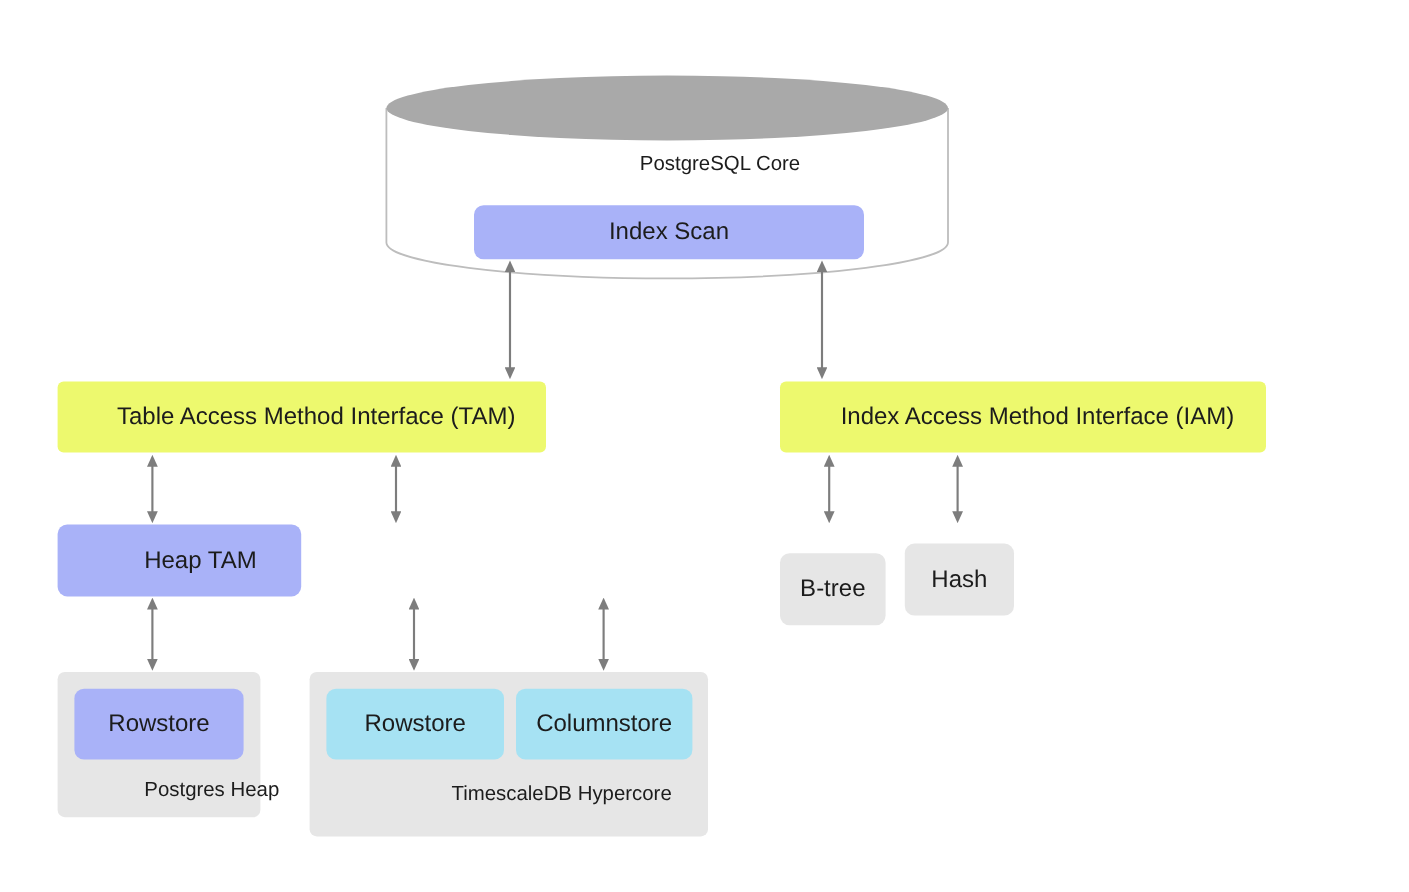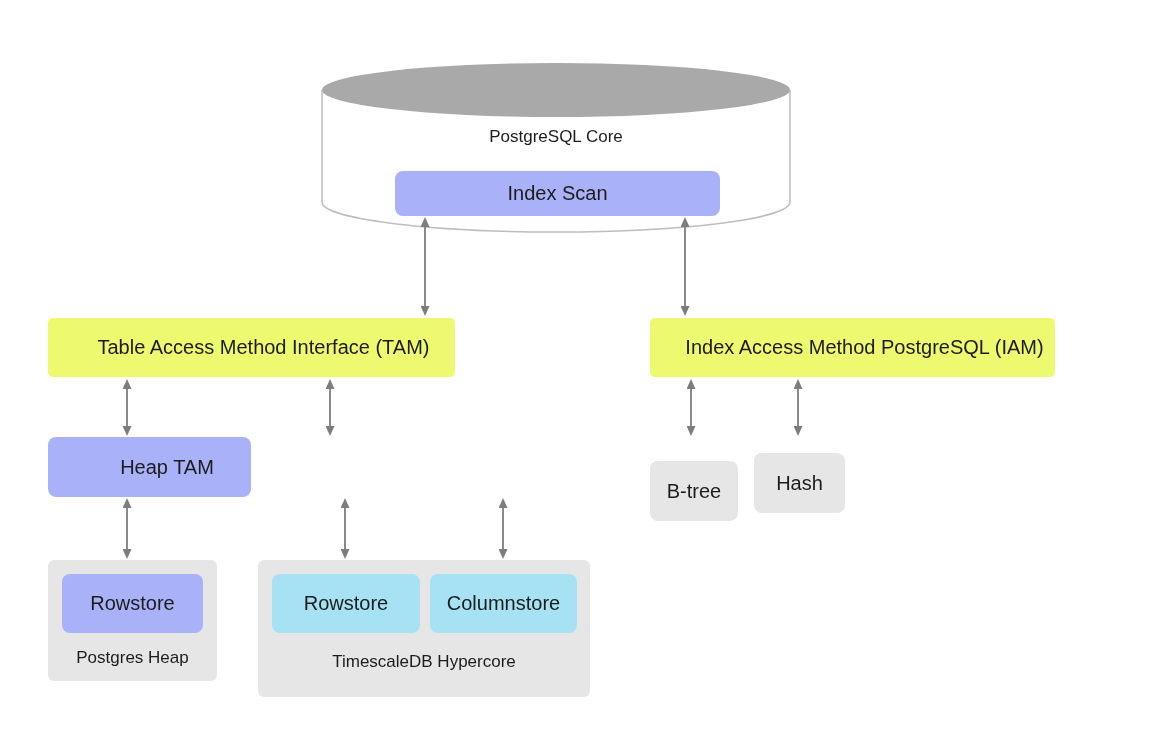--- a/index.html
+++ b/index.html
@@ -33,20 +33,21 @@
     position: absolute;
     background: var(--gray-box, #e6e6e6);
     border-radius: 6px;
   }
   .label {
     position: absolute;
     font-size: 17px;
     color: var(--text, #1c1c1c);
     text-align: center;
     white-space: nowrap;
+    padding-left: 44px;
   }
 
   .cyl-body  { fill: #ffffff; stroke: var(--cylinder-stroke, #bdbdbd); stroke-width: 1.5; }
   .cyl-top   { fill: var(--cylinder-top, #a9a9a9); }
   .arrow-line { stroke: var(--arrow, #7d7d7d); stroke-width: 1.8; }
   .arrow-head { fill: var(--arrow, #7d7d7d); }
 </style>
 </head>
 <body>
 
@@ -76,21 +77,21 @@
       <line class="arrow-line" x1="503" y1="503" x2="503" y2="554" marker-start="url(#ah)" marker-end="url(#ah)"></line>
     </g>
   </svg>
 
   <div class="label" style="left:322px; top:127px; width:468px;">PostgreSQL Core</div>
 
   <div class="box purple" style="left:395px; top:171px; width:325px; height:45px;">Index Scan</div>
 
   <div class="box yellow" style="left:48px; top:318px; width:407px; height:59px;">Table Access Method Interface (TAM)</div>
 
-  <div class="box yellow" style="left:650px; top:318px; width:405px; height:59px;">Index Access Method PostgreSQL (IAM)</div>
+  <div class="box yellow" style="left:650px; top:318px; width:405px; height:59px;">Index Access Method Interface (IAM)</div>
 
   <div class="box purple" style="left:48px; top:437px; width:203px; height:60px;padding-left:35px;">Heap TAM</div>
 
 
   <div class="box graybx" style="left:650px; top:437px; width:88px; height:60px;margin-top:24px;">B-tree</div>
 
   <div class="box graybx" style="left:754px; top:437px; width:91px; height:60px;margin-top:16px;">Hash</div>
 
   <div class="container-box" style="left:48px; top:560px; width:169px; height:121px;"></div>
   <div class="box purple" style="left:62px; top:574px; width:141px; height:59px;">Rowstore</div>

